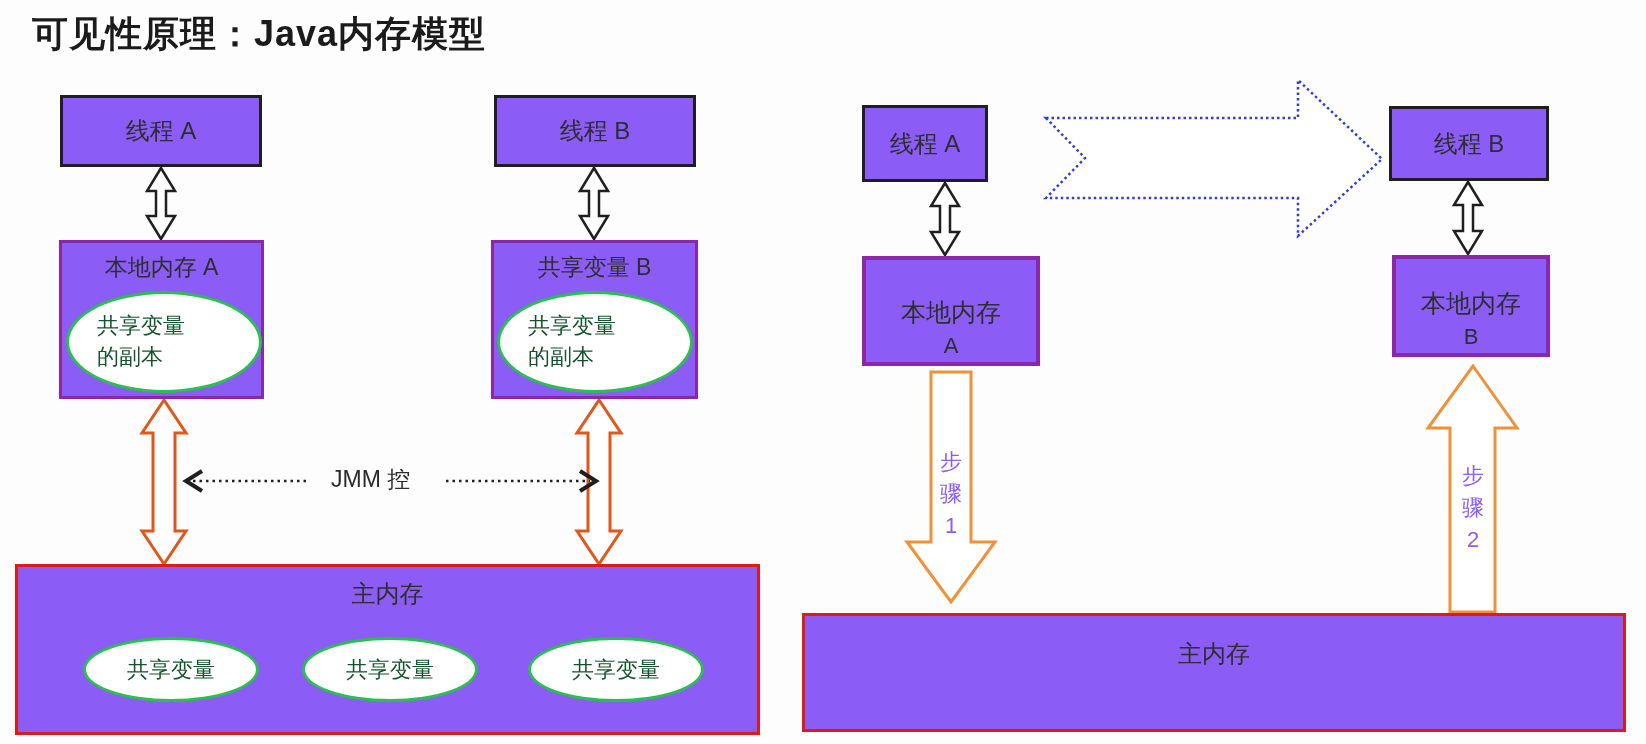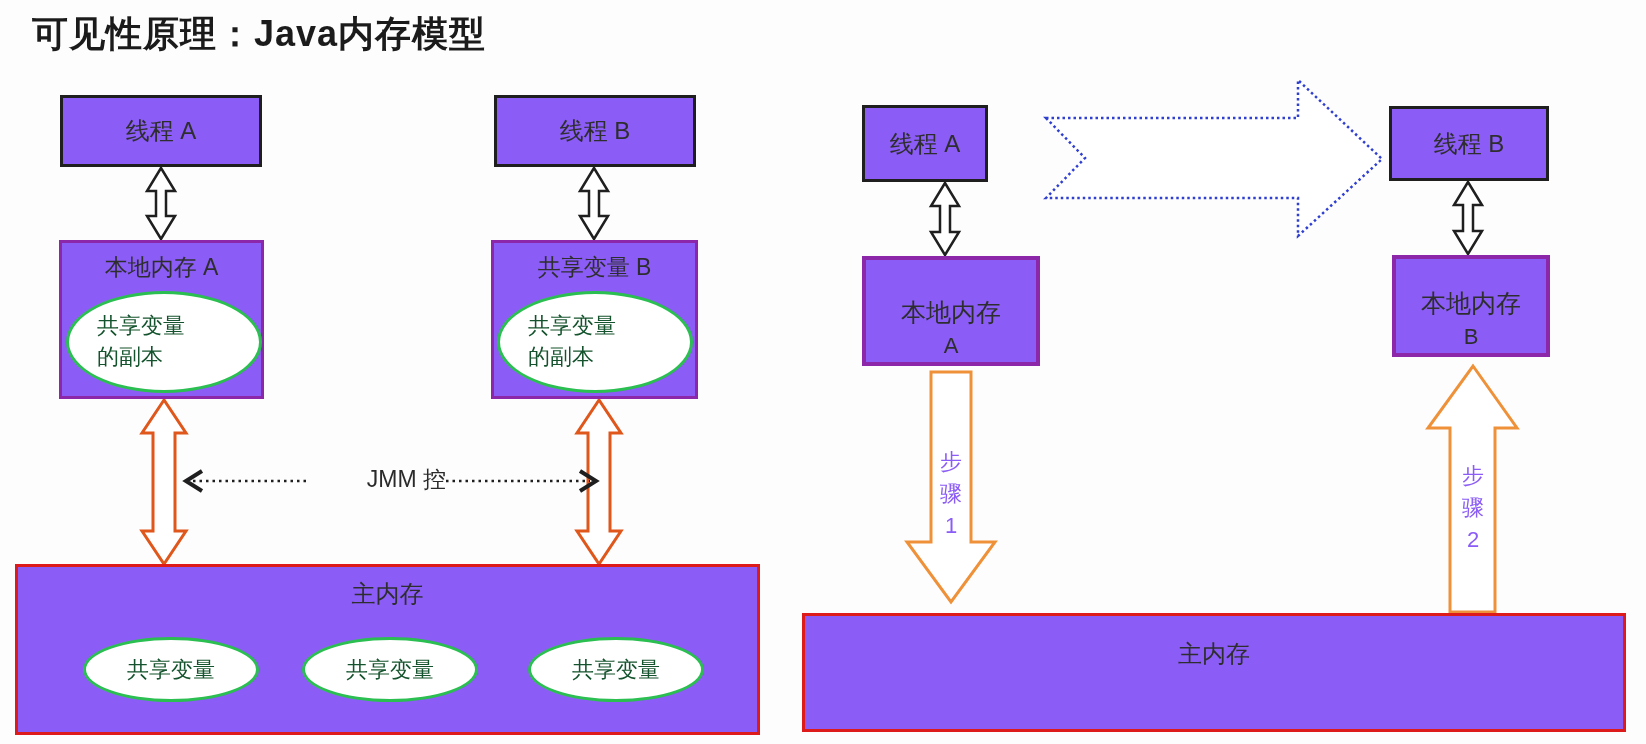--- a/index.html
+++ b/index.html
@@ -27,21 +27,21 @@
   .red-box .mm-label{margin-top:11px;font-size:24px;}
   .red-box-r{justify-content:flex-start;}
   .red-box-r .mm-label{margin-top:22px;}
   .ellipse{
     position:absolute;box-sizing:border-box;border:3px solid #2bbf52;border-radius:50%;
     display:flex;flex-direction:column;align-items:center;justify-content:center;
     background:#fff;font-size:22px;color:#14532d;
   }
   .copy-ellipse{align-items:flex-start;padding-left:28px;line-height:1.4;}
   .jmm-label{
-    position:absolute;left:346px;top:464px;width:100px;text-align:right;
+    position:absolute;left:331px;top:464px;width:100px;text-align:left;
     font-size:23px;color:#2a2a2a;
   }
   .comm-text{
     position:absolute;left:1088px;top:130px;width:214px;text-align:center;
     color:#2f9cdb;font-weight:bold;font-size:23px;line-height:38px;
   }
   .step-label{
     position:absolute;width:30px;text-align:center;font-size:22px;color:#8b5cf6;
     line-height:1.45;word-break:break-all;
   }

